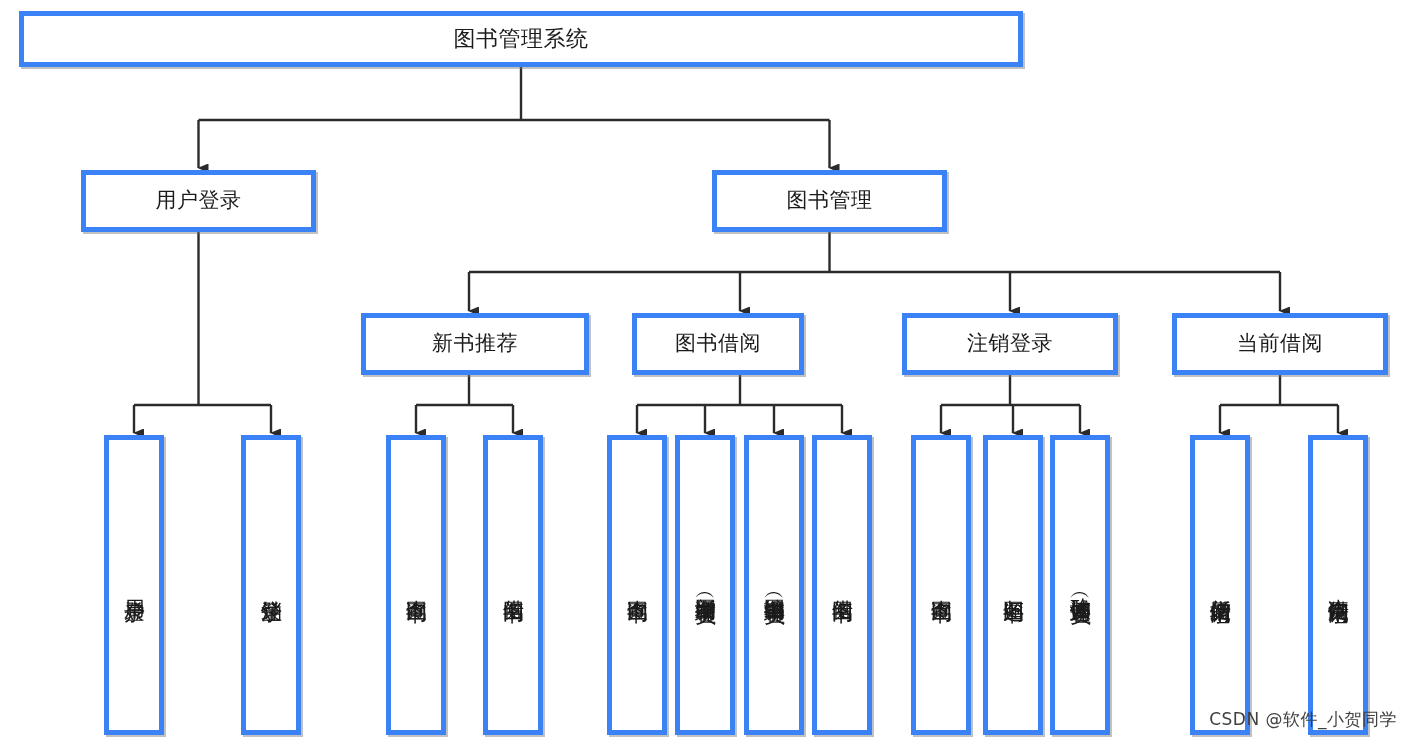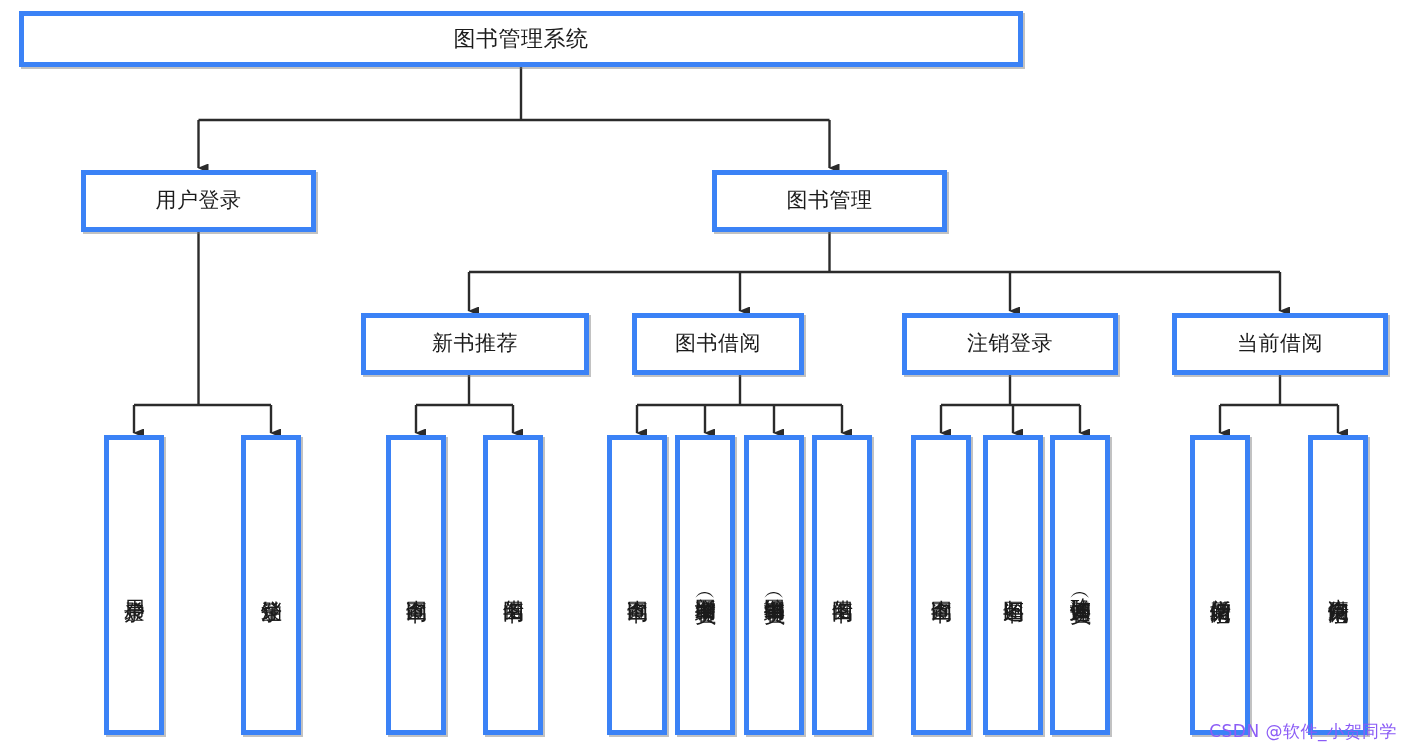--- a/index.html
+++ b/index.html
@@ -52,23 +52,23 @@
     color: #1b1b1b;
     line-height: 1.28;
     letter-spacing: 1px;
     text-align: center;
     white-space: nowrap;
   }
   .level-root .node-label-h { font-size: 22px; }
   .watermark {
     position: absolute;
     right: 8px;
-    bottom: 4px;
+    bottom: 16px;
     font-size: 17px;
-    color: #8b5cf6;
+    color: #404040;
     letter-spacing: 0.5px;
     white-space: nowrap;
     pointer-events: none;
   }
 </style>
 </head>
 <body>
 
 <div id="diagram-root">
 

